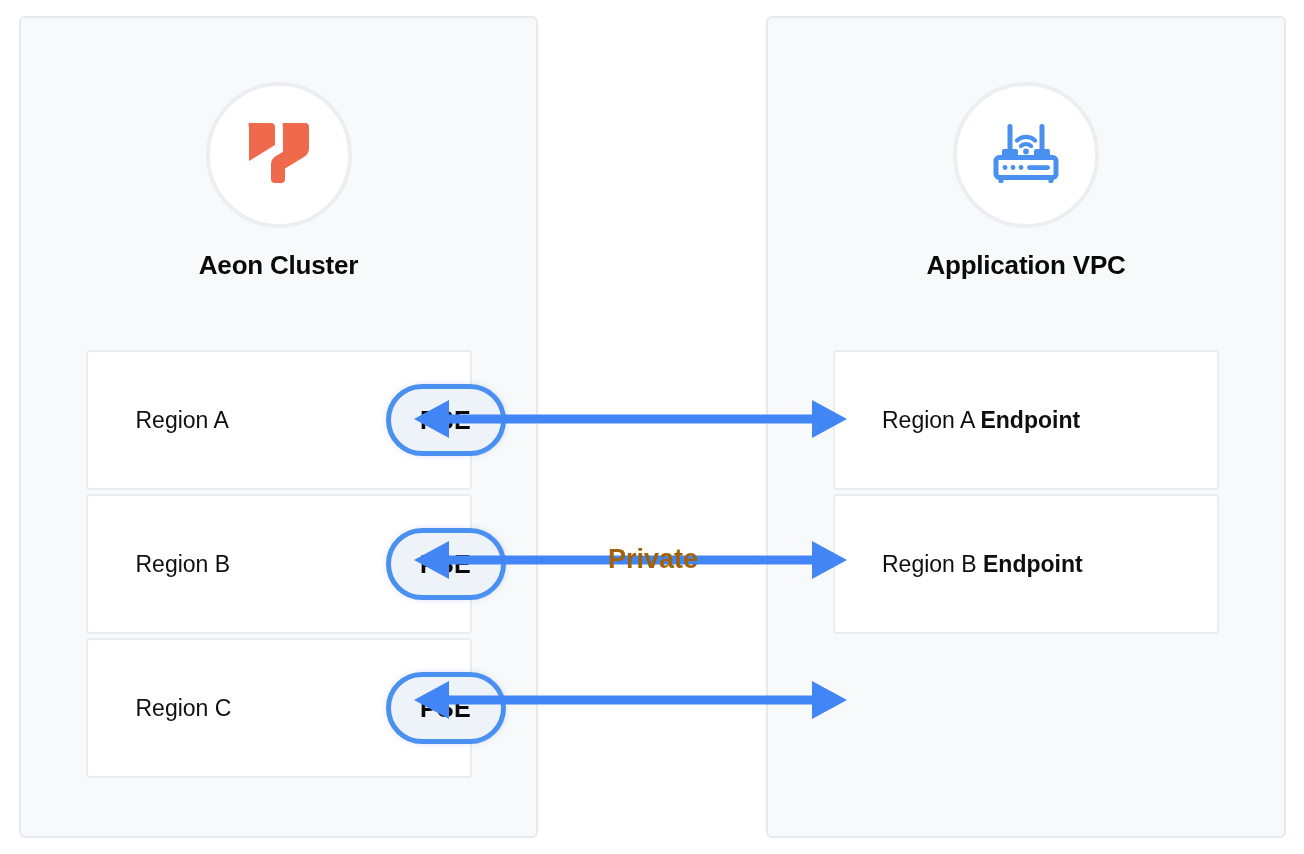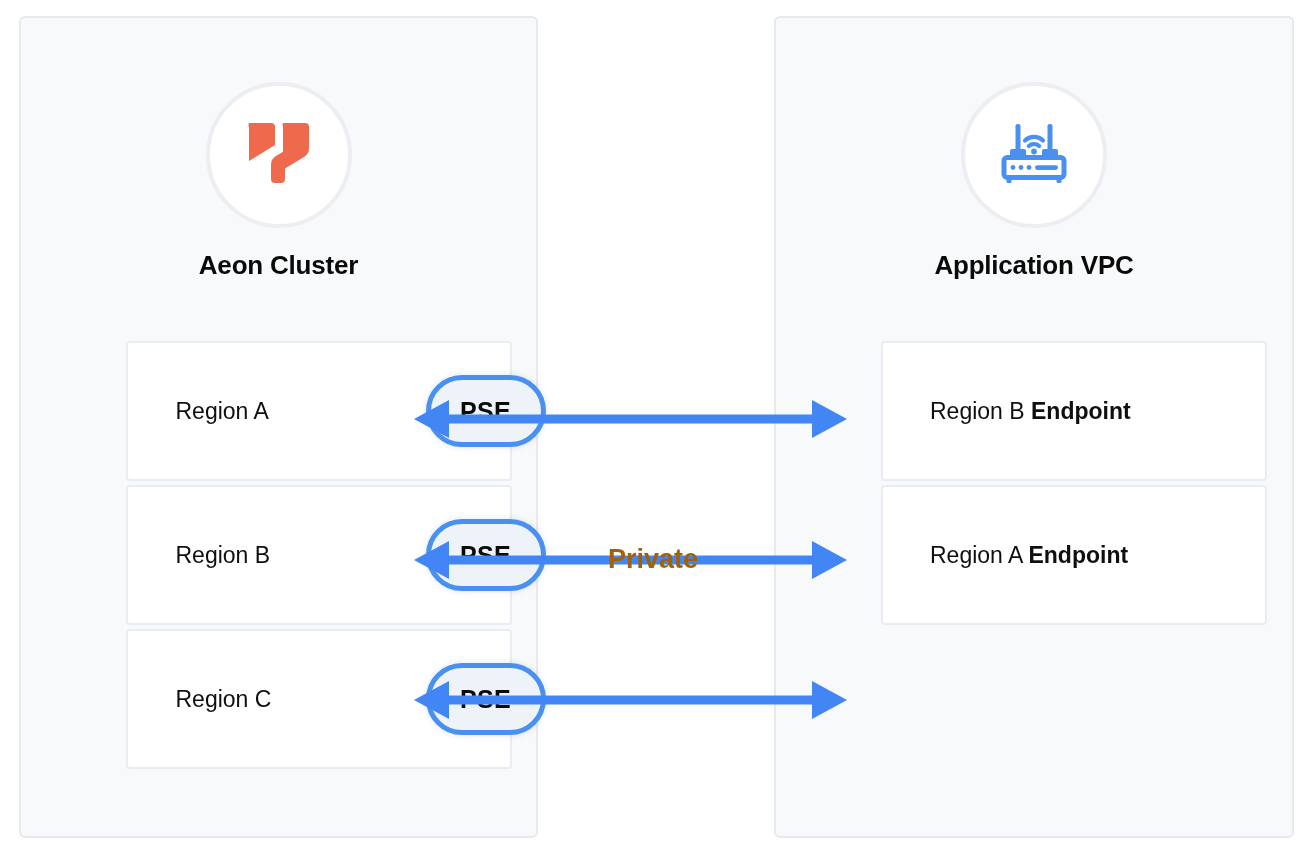--- a/index.html
+++ b/index.html
@@ -24,21 +24,21 @@
   .panel {
     position: absolute;
     top: 16px;
     height: 822px;
     background: #f7f9fb;
     border: 2px solid #e6e9f0;
     border-radius: 6px;
     box-sizing: border-box;
   }
   .panel-left  { left: 19px;  width: 519px; }
-  .panel-right { left: 766px; width: 520px; margin-left: 8px; }
+  .panel-right { left: 766px; width: 520px; }
 
   
   .icon-circle {
     position: absolute;
     top: 64px;
     width: 146px;
     height: 146px;
     border-radius: 50%;
     background: #ffffff;
     border: 4px solid #eceef2;
@@ -59,24 +59,23 @@
     text-align: center;
     font-size: 26px;
     font-weight: bold;
     color: #0a0a0a;
     letter-spacing: -0.2px;
   }
 
   
   .rows {
     position: absolute;
-    top: 323px;
+    top: 332px;
     left: 0;
     width: 100%;
-    padding-left: 40px;
   }
   .row-box {
     position: relative;
     height: 140px;
     margin: 0 auto 4px auto;
     background: #ffffff;
     border: 2px solid #e9ecf2;
     border-radius: 4px;
     box-sizing: border-box;
     display: flex;
@@ -225,25 +224,25 @@
           <rect x="59.5" y="61" width="5" height="6" rx="1.6" fill="#4a90f0"></rect>
         </svg>
       </span>
     </div>
 
     <div class="panel-title">Application VPC</div>
 
     <div class="rows">
 
       <div class="row-box">
+        <span class="row-label"><span>Region A</span> <b>Endpoint</b></span>
+      </div>
+
+      <div class="row-box">
         <span class="row-label"><span>Region B</span> <b>Endpoint</b></span>
-      </div>
-
-      <div class="row-box">
-        <span class="row-label"><span>Region A</span> <b>Endpoint</b></span>
       </div>
 
 
     </div>
   </div>
 
   <div class="arrows">
     <svg width="1304" height="854" viewBox="0 0 1304 854" xmlns="http://www.w3.org/2000/svg">
       <g fill="#4285f4" stroke="none">
 

